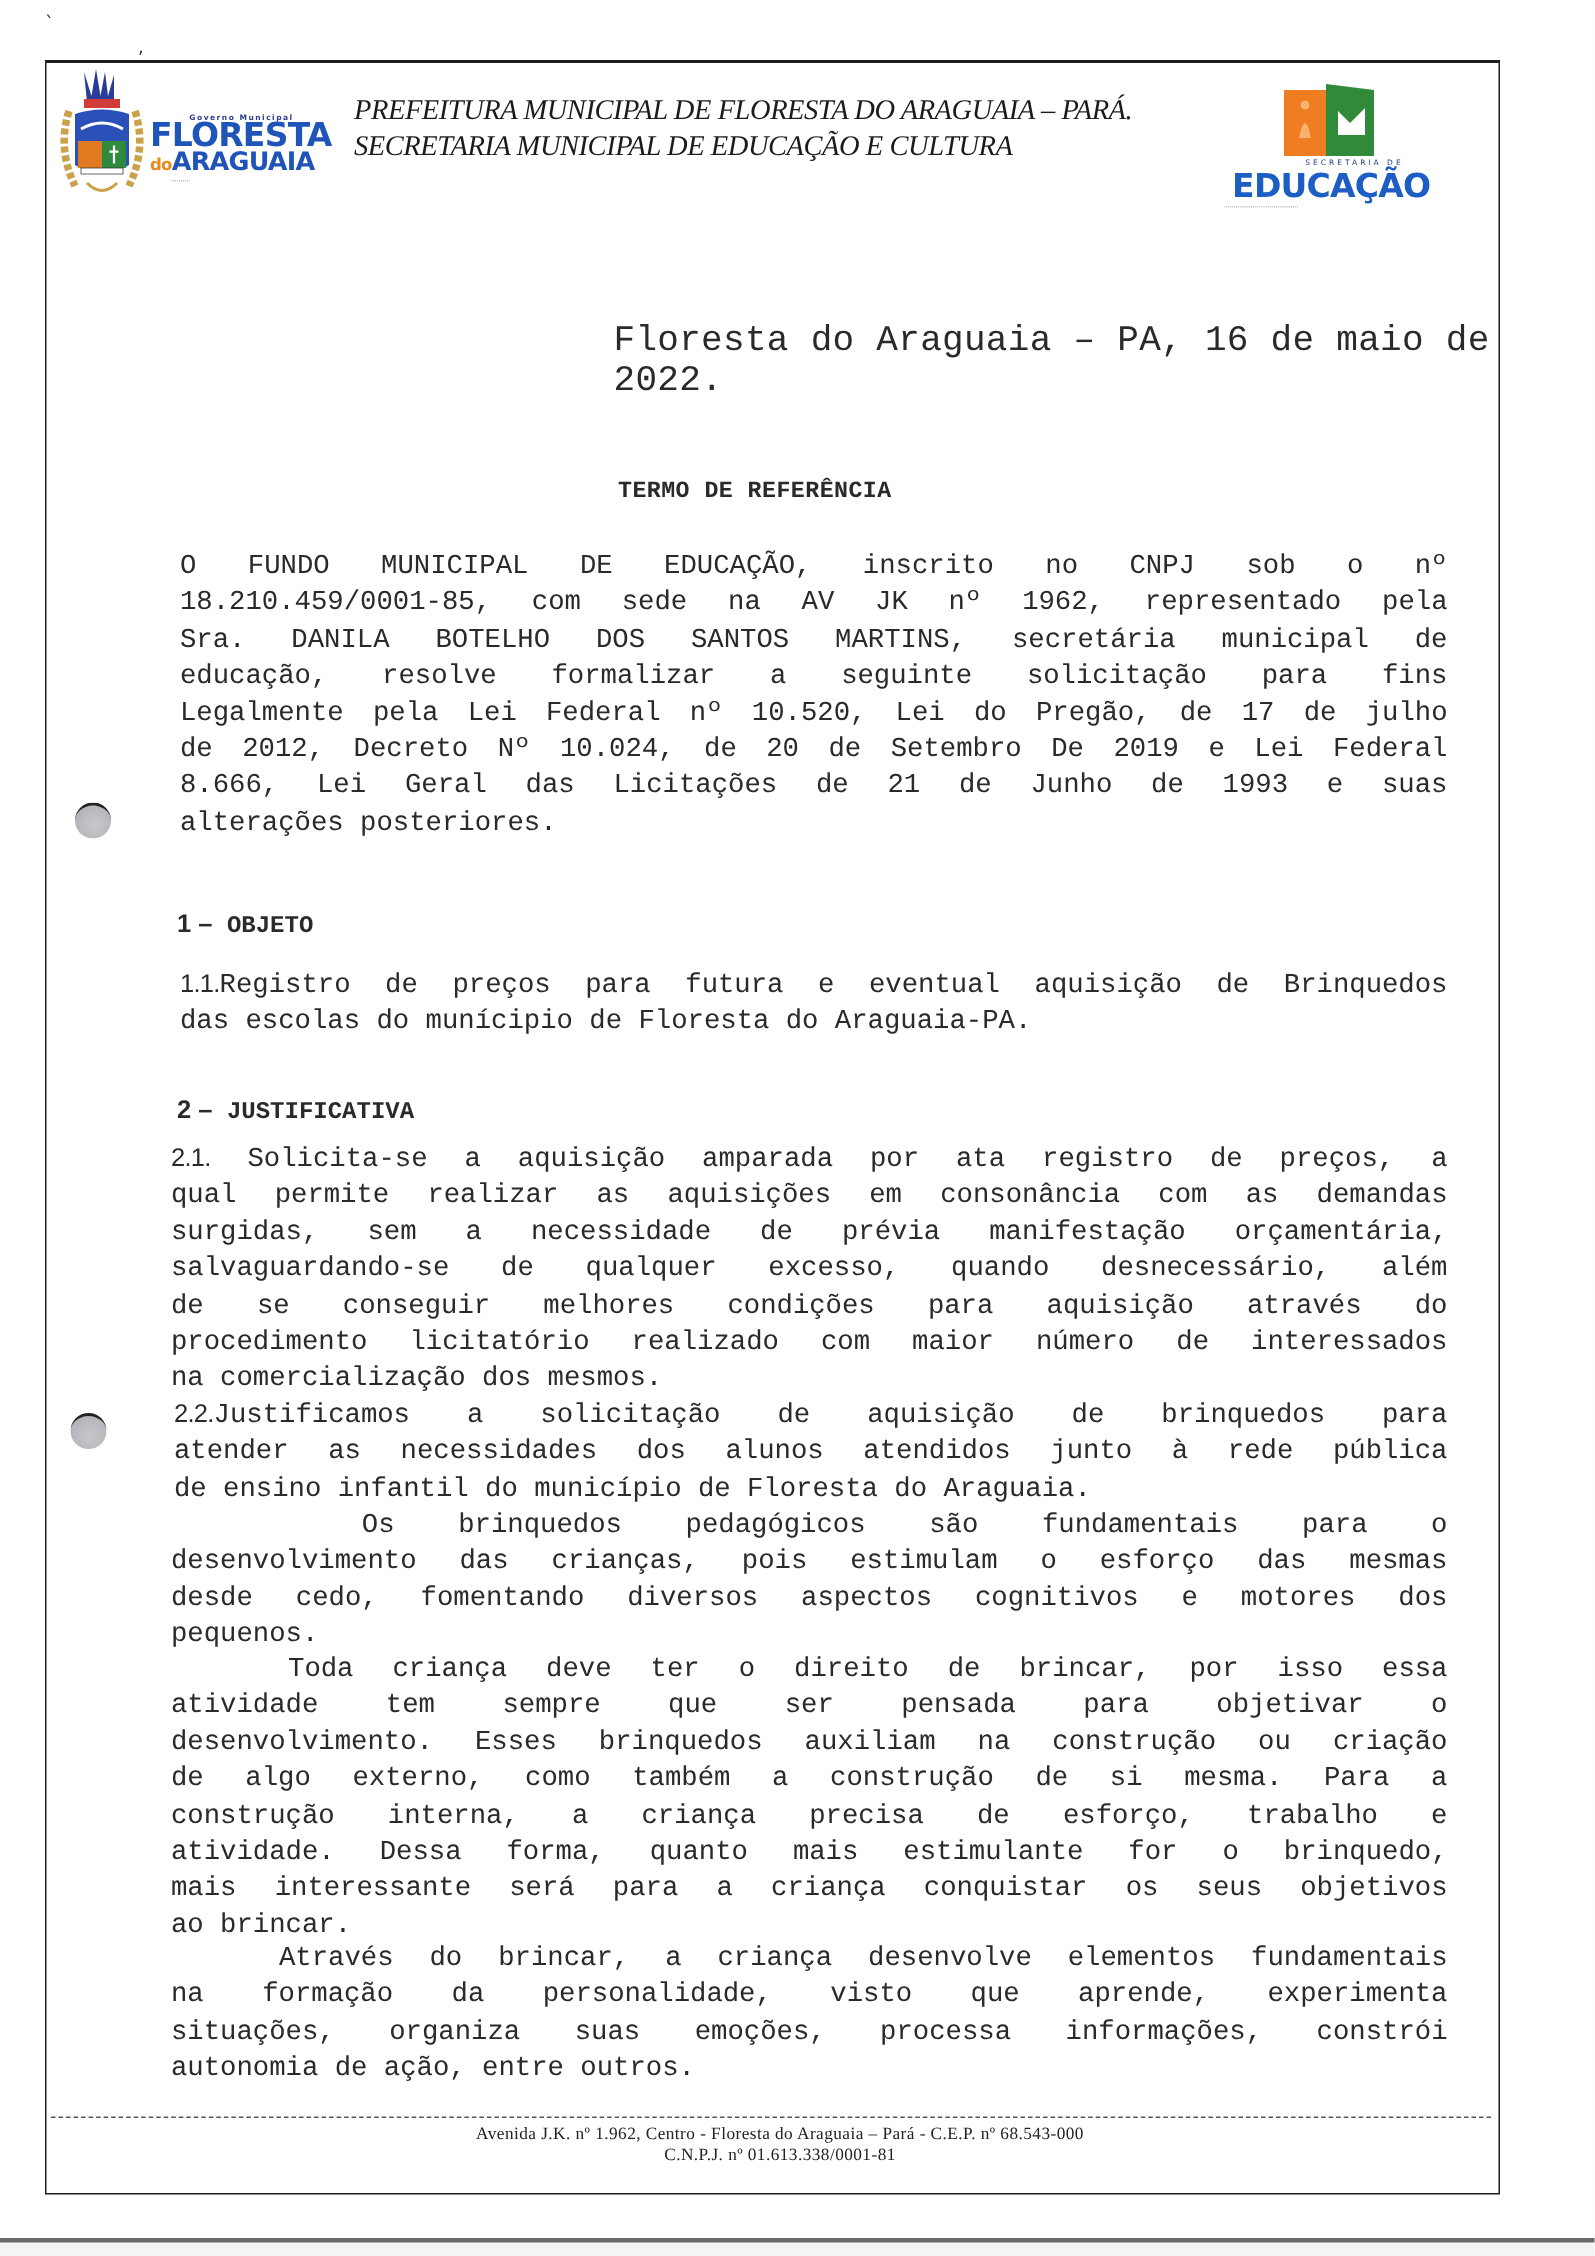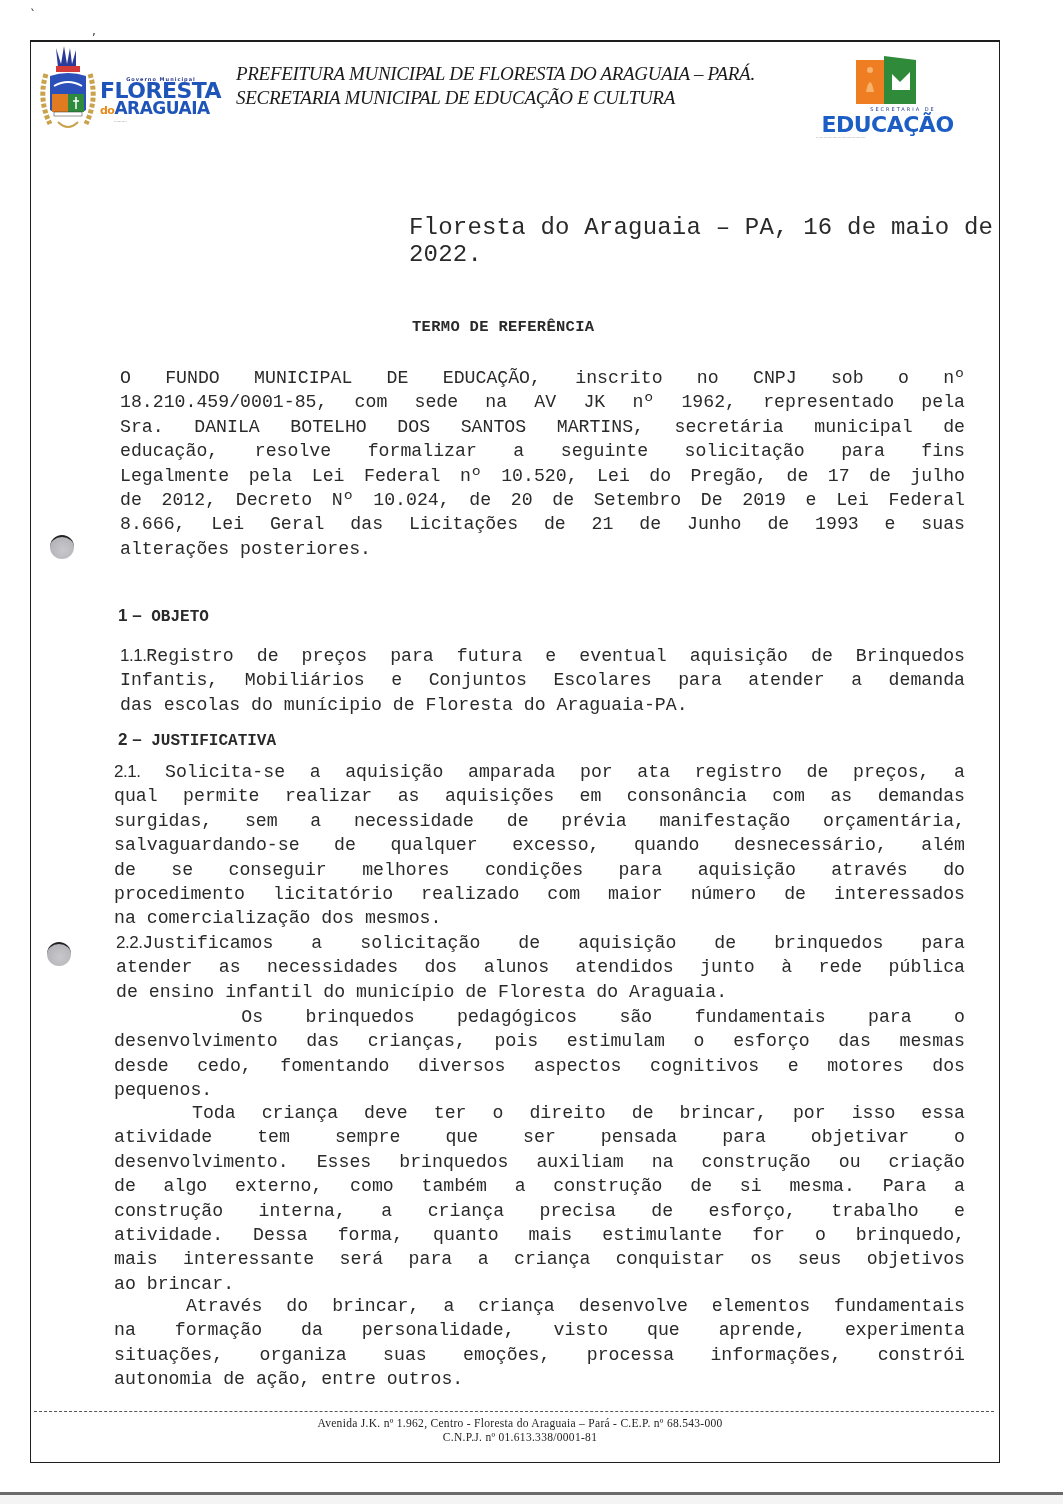--- a/index.html
+++ b/index.html
@@ -138,21 +138,20 @@
     <span class="line">8.666, Lei Geral das Licitações de 21 de Junho de 1993 e suas</span>
     <span class="line last">alterações posteriores.</span>
   </div>
 
   <div class="sec-head" style="top:606px;">
     <span class="num">1 –</span>
     <span>OBJETO</span>
   </div>
   <div class="para" style="top:644px;">
     <span class="line"><span class="item-num">1.1.</span><span>Registro de preços para futura e eventual aquisição de Brinquedos</span></span>
-    <span class="line">Infantis, Mobiliários e Conjuntos Escolares para atender a demanda</span>
     <span class="line last">das escolas do munícipio de Floresta do Araguaia-PA.</span>
   </div>
 
   <div class="sec-head" style="top:730px;">
     <span class="num">2 –</span>
     <span>JUSTIFICATIVA</span>
   </div>
   <div class="para" style="top:760px;left:114px;width:851px;">
     <span class="line"><span class="item-num">2.1.</span> <span>Solicita-se a aquisição amparada por ata registro de preços, a</span></span>
     <span class="line">qual permite realizar as aquisições em consonância com as demandas</span>

